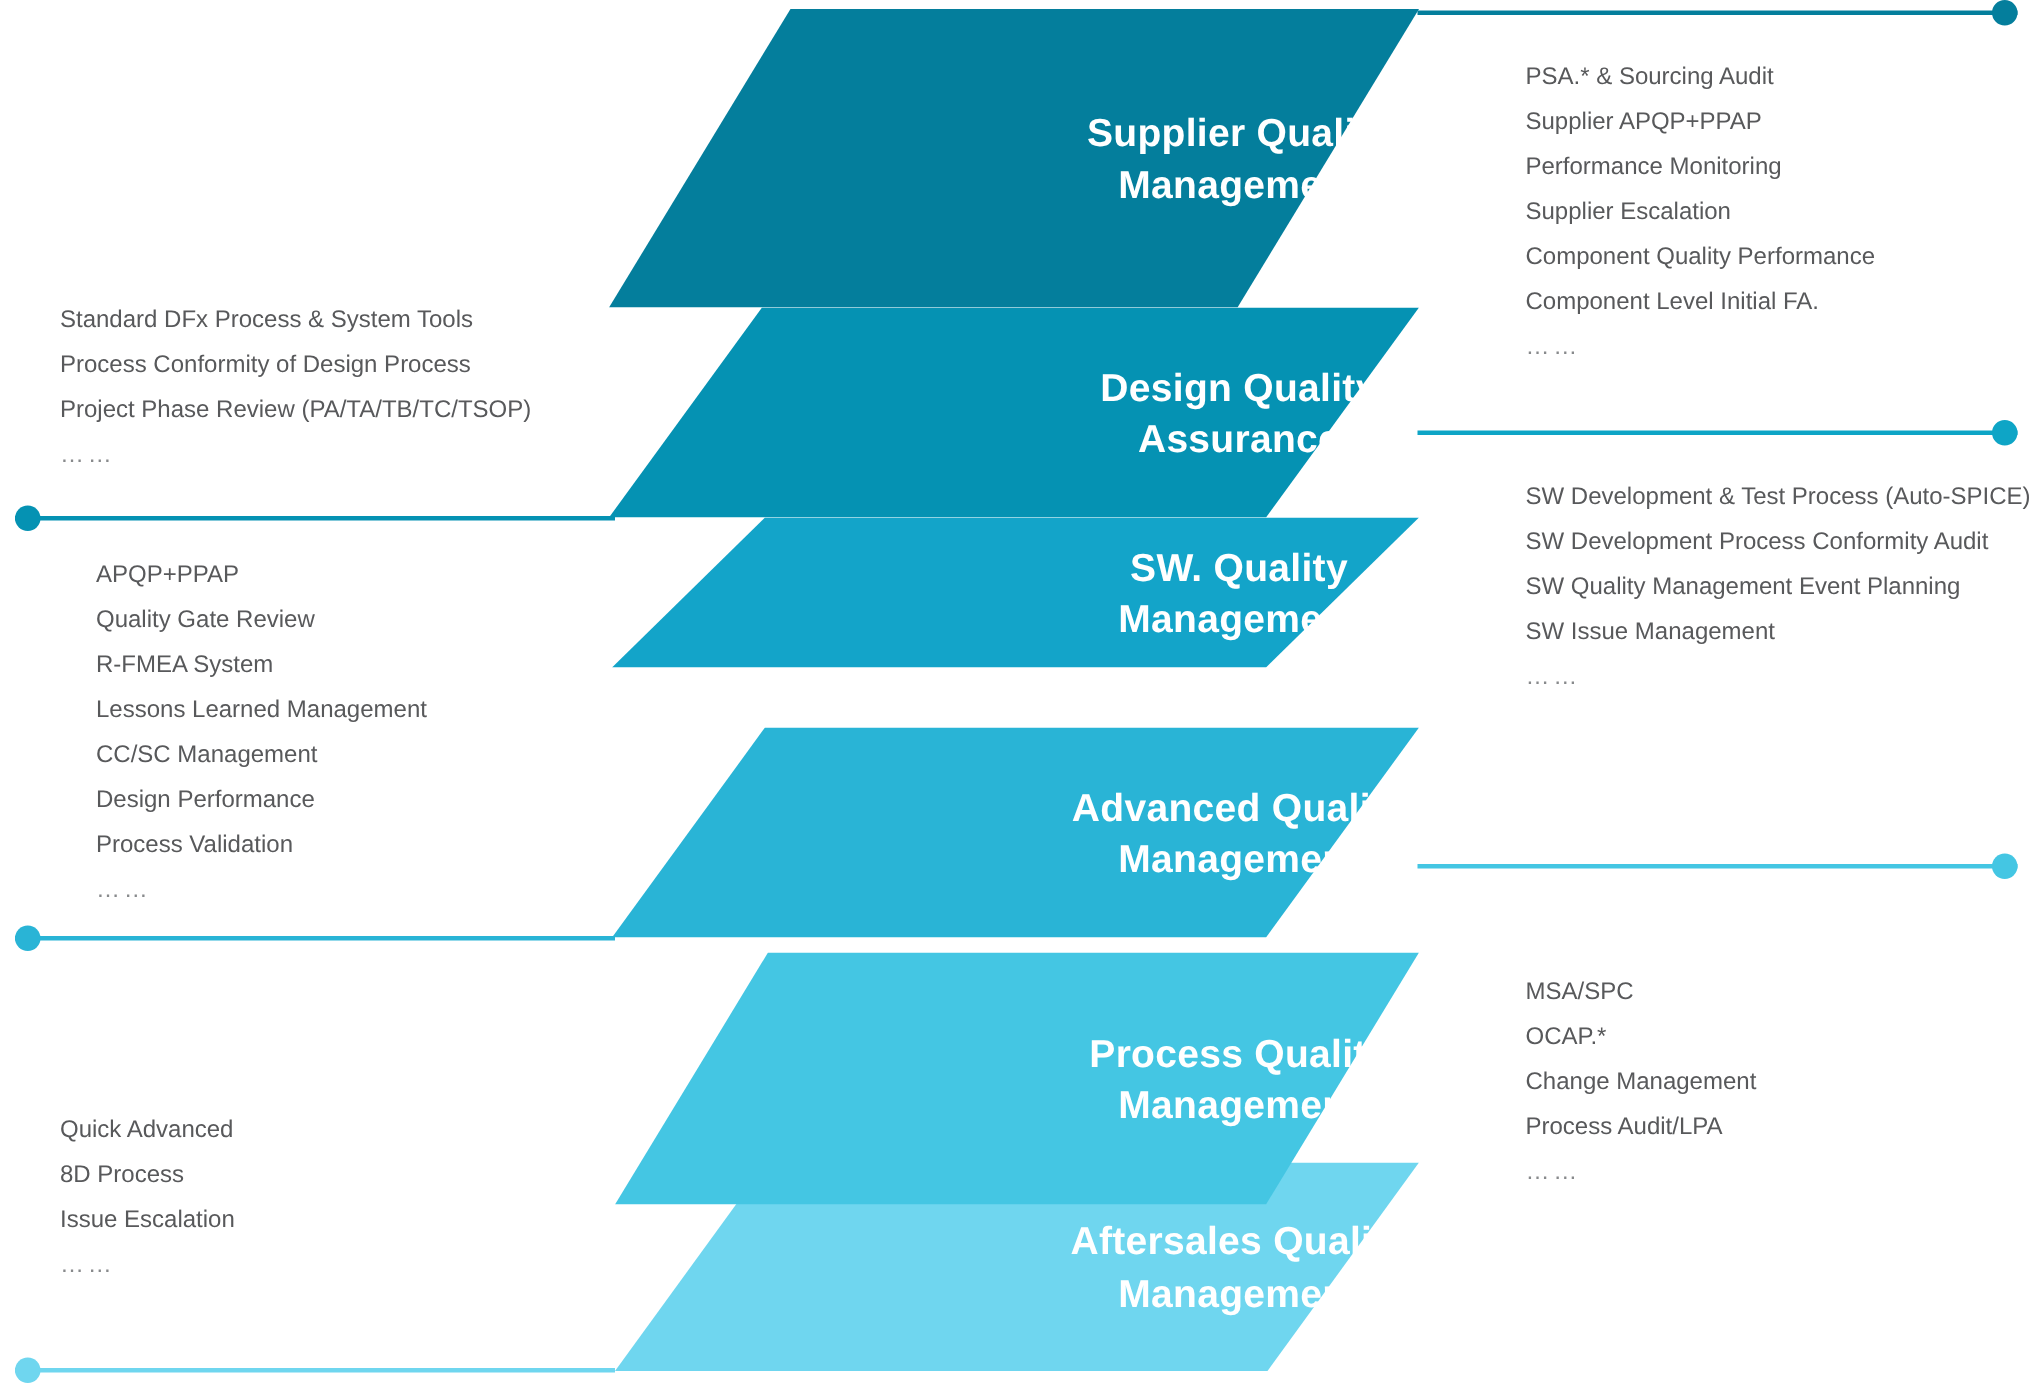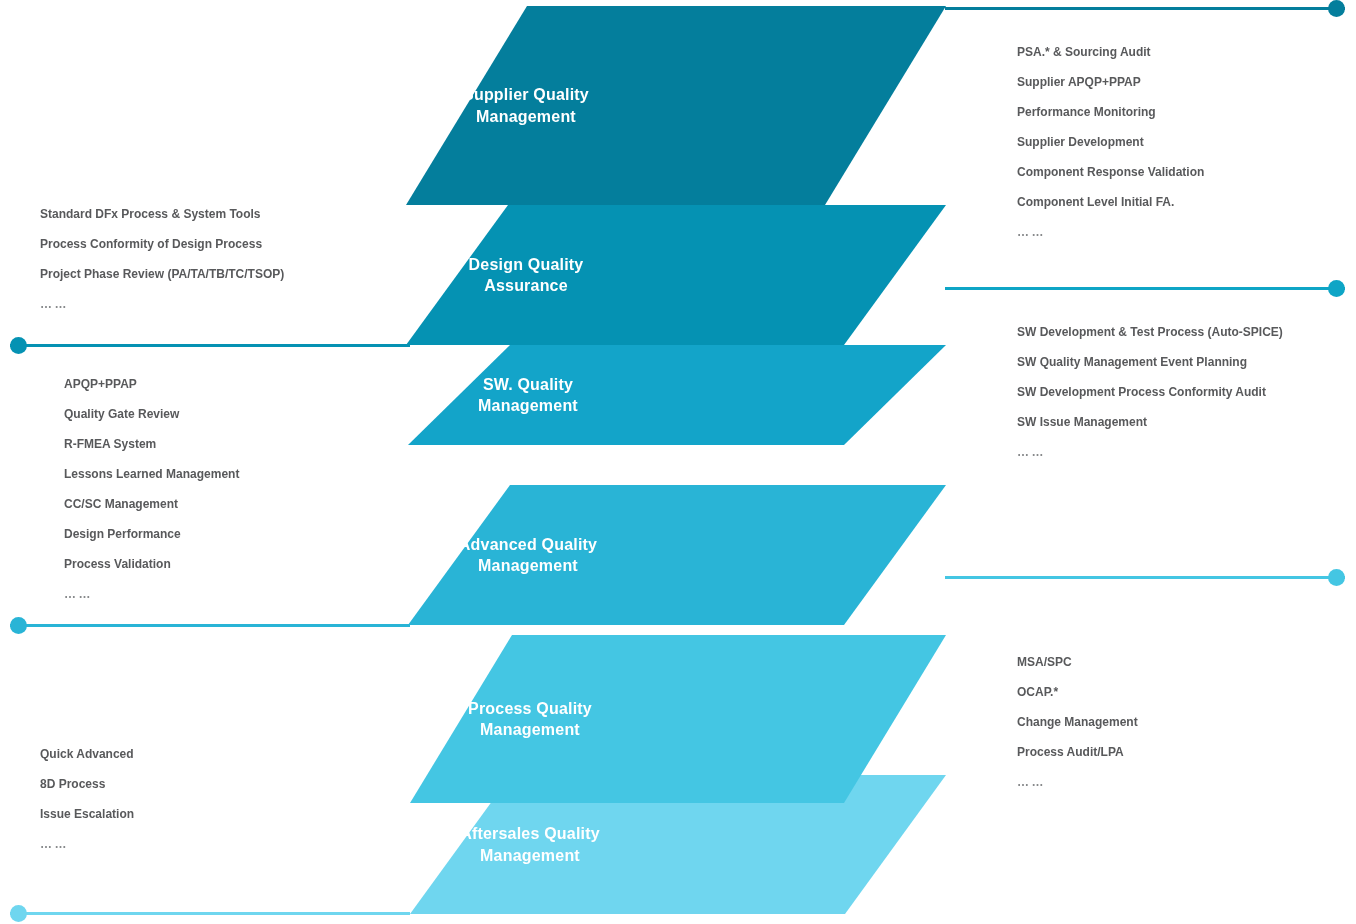--- a/index.html
+++ b/index.html
@@ -15,29 +15,29 @@
   .conn .ln{position:absolute;top:0;left:0;height:3px;width:100%;}
   .dot{position:absolute;width:17px;height:17px;border-radius:50%;top:-7px;}
   .conn.right .dot{right:0;}
   .conn.left  .dot{left:0;}
 
   
   .band{position:absolute;}
   .band .shape{position:absolute;left:0;top:0;width:100%;height:100%;}
   .band .label{
     position:absolute;left:0;top:0;width:100%;height:100%;
-    display:flex;align-items:center;justify-content:flex-start;
-    color:#ffffff;font-weight:bold;font-size:16px;line-height:1.32;
+    display:flex;align-items:center;justify-content:flex-end;
+    color:#ffffff;font-weight:bold;font-size:26px;line-height:1.32;
     text-align:center;letter-spacing:.2px;
     pointer-events:none;
   }
   .band .label span{display:block;width:240px;}
 
   
-  .list{position:absolute;color:#58595b;font-size:12px;line-height:30px;white-space:nowrap;font-weight:bold;}
+  .list{position:absolute;color:#58595b;font-size:16px;line-height:30px;white-space:nowrap;}
   .list .row{display:block;}
   .list .row.dots{letter-spacing:2.5px;color:#888a8c;}
 </style>
 </head>
 <body>
 
 <div id="stage">
 
   <div class="conn right" style="left:945px;top:7px;width:400px;">
     <div class="ln" style="background:#047e9c;"></div>
@@ -138,30 +138,30 @@
         <span>Supplier Quality</span>
         <span>Management</span>
       </span>
     </div>
   </div>
 
   <div class="list" style="left:1017px;top:37px;">
     <span class="row">PSA.* &amp; Sourcing Audit</span>
     <span class="row">Supplier APQP+PPAP</span>
     <span class="row">Performance Monitoring</span>
-    <span class="row">Supplier Development</span>
-    <span class="row">Component Response Validation</span>
+    <span class="row">Supplier Escalation</span>
+    <span class="row">Component Quality Performance</span>
     <span class="row">Component Level Initial FA.</span>
     <span class="row dots">……</span>
   </div>
 
   <div class="list" style="left:1017px;top:317px;">
     <span class="row">SW Development &amp; Test Process (Auto-SPICE)</span>
+    <span class="row">SW Development Process Conformity Audit</span>
     <span class="row">SW Quality Management Event Planning</span>
-    <span class="row">SW Development Process Conformity Audit</span>
     <span class="row">SW Issue Management</span>
     <span class="row dots">……</span>
   </div>
 
   <div class="list" style="left:1017px;top:607px;margin-top:40px;">
     <span class="row">MSA/SPC</span>
     <span class="row">OCAP.*</span>
     <span class="row">Change Management</span>
     <span class="row">Process Audit/LPA</span>
     <span class="row dots">……</span>

